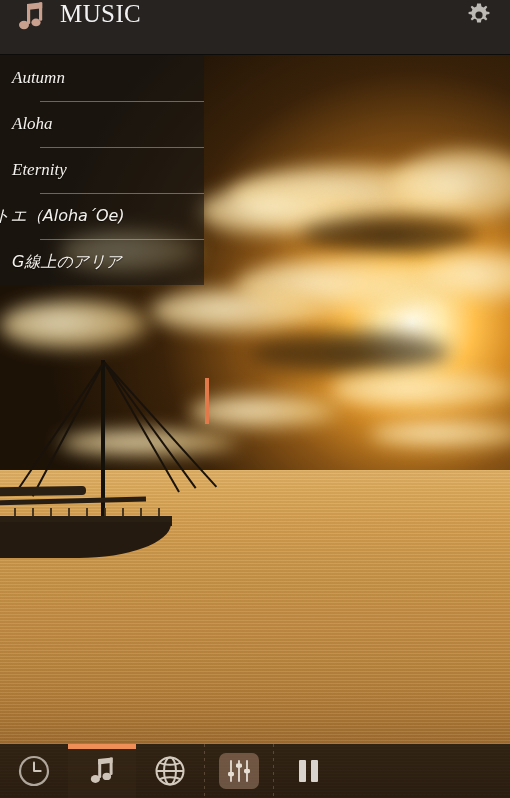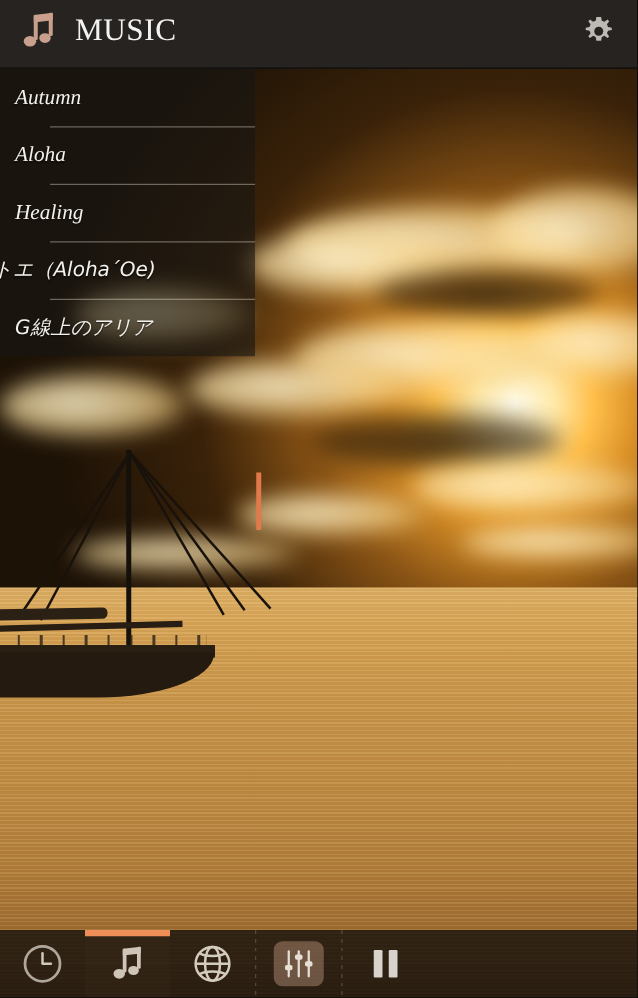--- a/index.html
+++ b/index.html
@@ -98,21 +98,21 @@
   }
   .stay {
     position: absolute; background: #18120b; transform-origin: top center;
   }
 
   
   .header {
     position: absolute; left: 0; top: 0; width: 510px; height: 55px;
     background: #262321;
     border-bottom: 1px solid #0d0c0b;
-    display: flex; align-items: center;
+    display: flex; 
     box-sizing: border-box;
     padding: 0 16px 4px 14px;
   }
   .header-note { width: 34px; height: 34px; flex: 0 0 auto; }
   .header-title {
     color: #f2f2f2;
     font-size: 25px;
     letter-spacing: .4px;
     margin-left: 12px;
     font-family: "Liberation Serif", "DejaVu Serif", serif;
@@ -268,21 +268,21 @@
   </div>
 
   <div class="list">
     <div class="list-item">
       <span class="label">Autumn</span>
     </div>
     <div class="list-item">
       <span class="label">Aloha</span>
     </div>
     <div class="list-item">
-      <span class="label">Healing</span>
+      <span class="label">Eternity</span>
     </div>
     <div class="list-item jp clip">
       <span class="label">トエ（Aloha´Oe)</span>
     </div>
     <div class="list-item jp">
       <span class="label">G線上のアリア</span>
     </div>
   </div>
 
   <div class="scrollbar-track">

